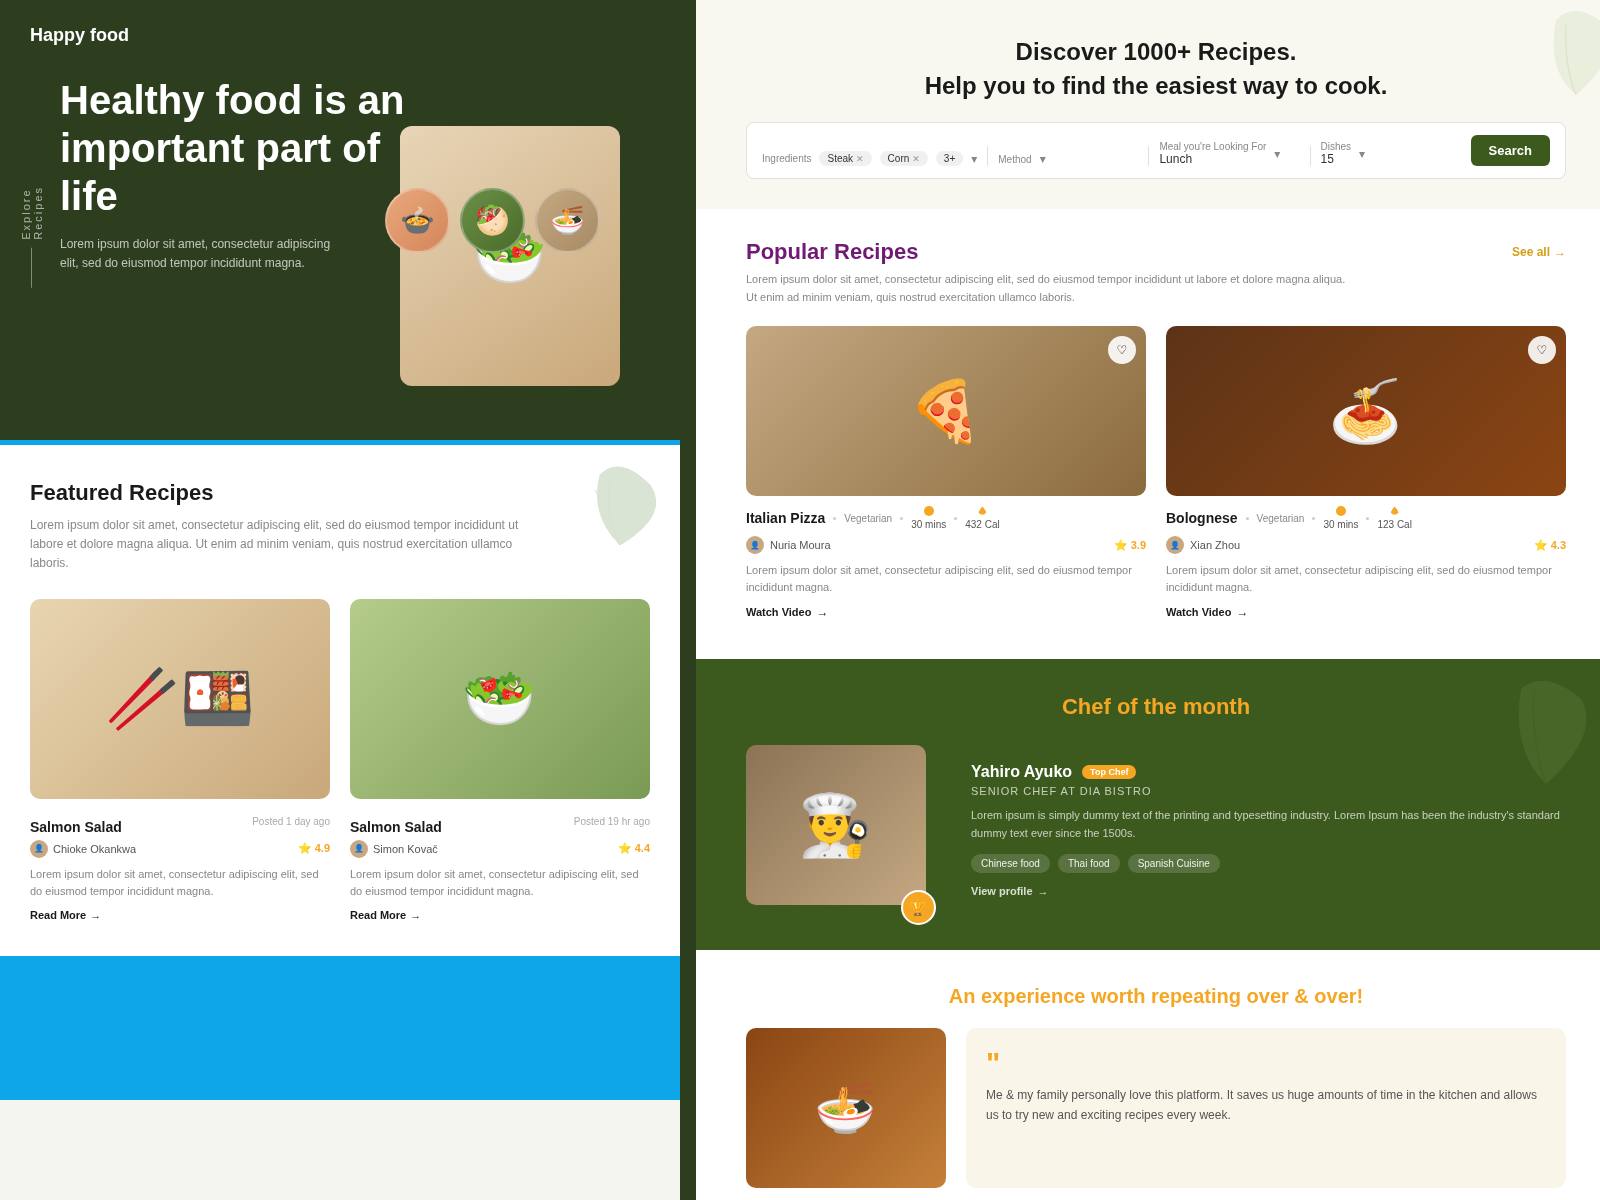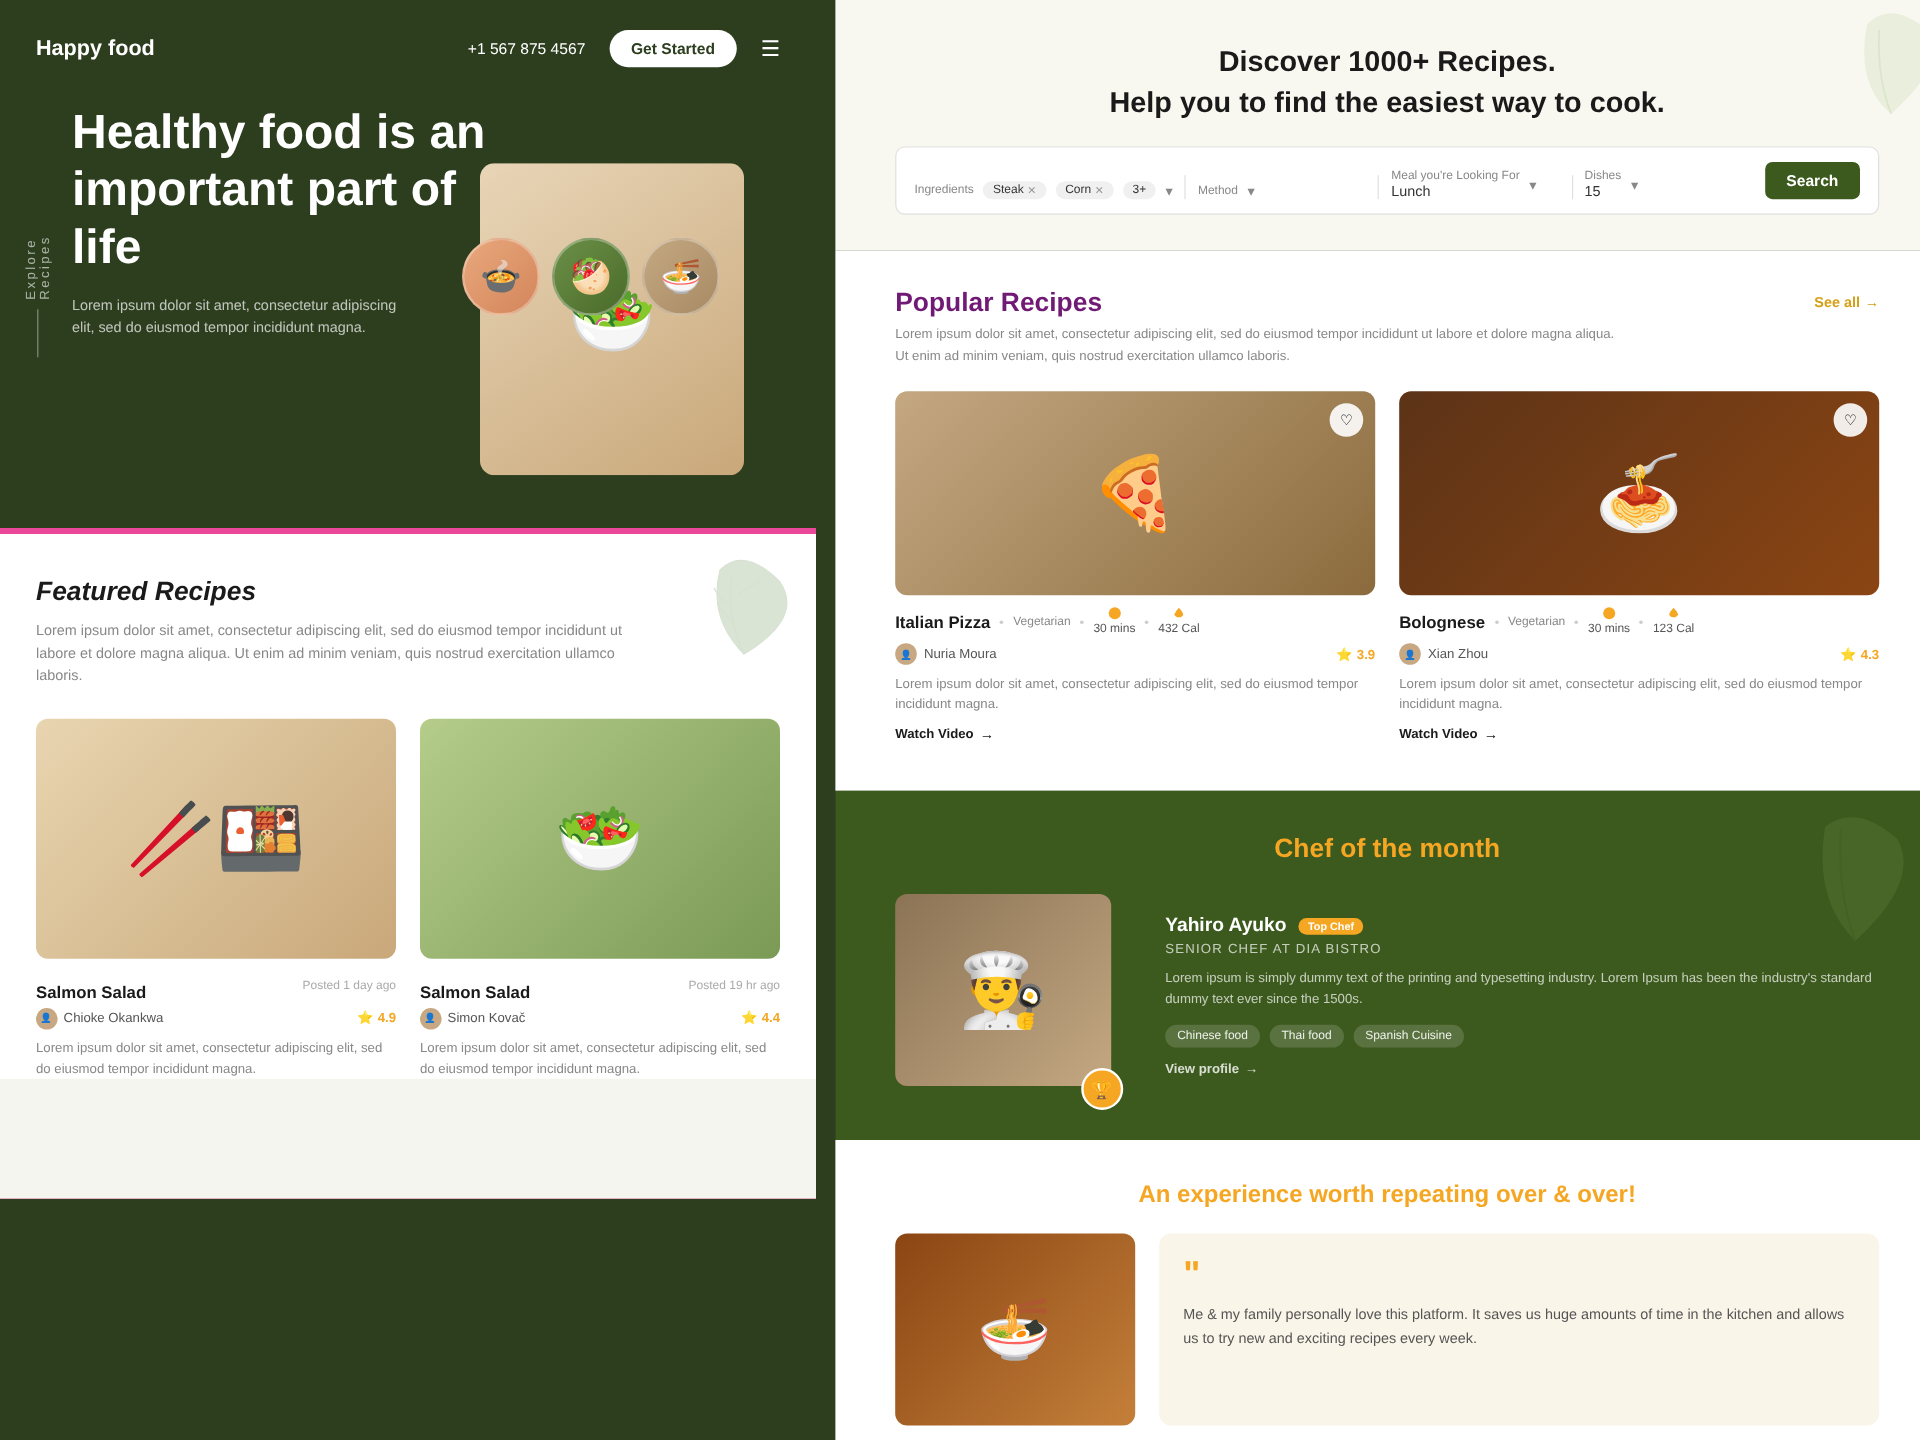--- a/index.html
+++ b/index.html
@@ -3,22 +3,22 @@
   <meta charset="utf-8">
   <style>
     * { margin: 0; padding: 0; box-sizing: border-box; }
     body { width: 1600px; height: 1200px; font-family: 'Segoe UI', Arial, sans-serif; overflow: hidden; background: #2d3e1f; }
 
     
     .left-panel {
       position: absolute;
       left: 0; top: 0;
       width: 680px;
-      height: 999px;
-      background: #ec4899;
+      height: 1200px;
+      background: #0ea5e9;
       overflow: hidden;
     }
 
     
     .hero-section {
       position: relative;
       width: 100%;
       height: 440px;
       background: #2d3e1f;
       padding: 0 30px;
@@ -164,21 +164,20 @@
       width: 680px;
       min-height: 480px;
       background: #fff;
       padding: 35px 30px;
     }
 
     .section-title {
       font-size: 22px;
       font-weight: 700;
       color: #1a1a1a;
-      font-style: italic;
     }
 
     .section-desc {
       margin-top: 10px;
       font-size: 12px;
       color: #888;
       line-height: 1.6;
       max-width: 500px;
     }
 
@@ -758,25 +757,20 @@
     }
   </style>
 </head>
 <body>
 
 <div class="left-panel">
 
   <div class="hero-section">
     <div class="nav-bar">
       <div class="logo">Happy food</div>
-      <div class="nav-right">
-        <span class="phone">+1 567 875 4567</span>
-        <button class="get-started-btn">Get Started</button>
-        <span class="hamburger">☰</span>
-      </div>
     </div>
 
     <div class="hero-content">
       <div style="margin-left: 30px;">
         <h1 class="hero-title">Healthy food is an important part of life</h1>
         <p class="hero-subtitle">Lorem ipsum dolor sit amet, consectetur adipiscing elit, sed do eiusmod tempor incididunt magna.</p>
       </div>
 
       <div class="explore-recipes">
         <span>Explore Recipes</span>

